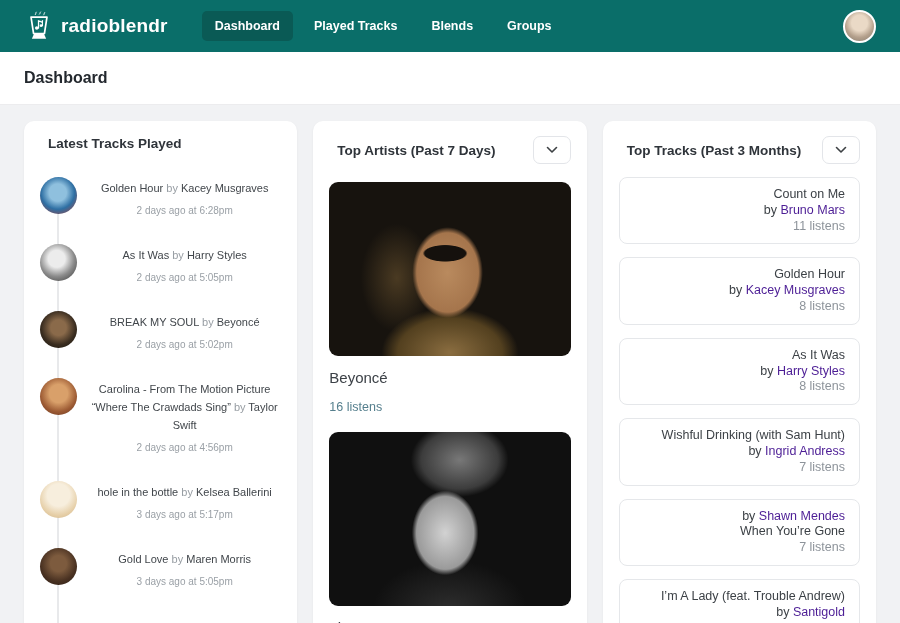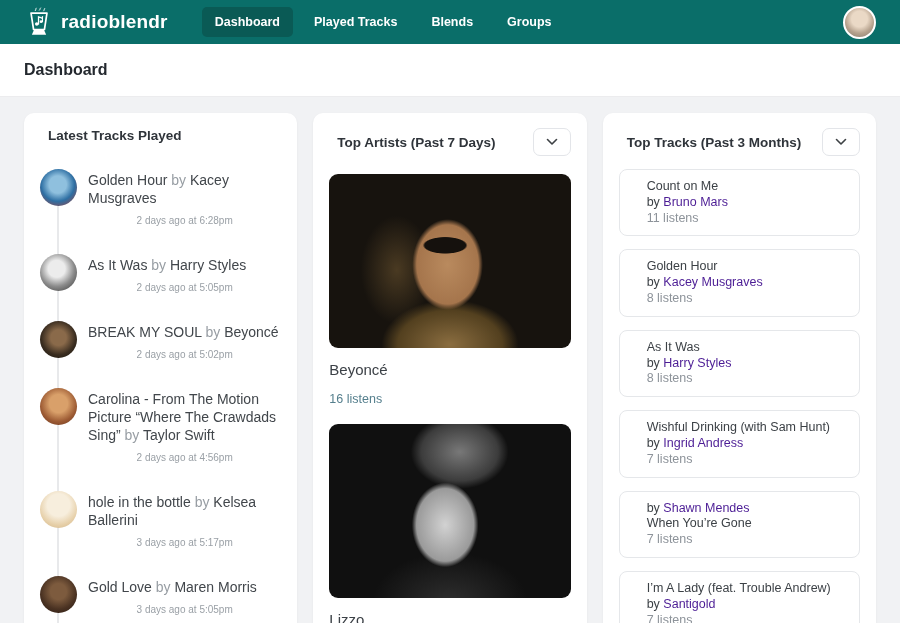--- a/index.html
+++ b/index.html
@@ -4,21 +4,21 @@
 <style>
   * { margin:0; padding:0; box-sizing:border-box; }
   html,body { background:#e9eaec; }
   .app {
     width:900px; height:623px; position:relative; overflow:hidden;
     background:#f1f2f4; font-family:"Liberation Sans", sans-serif;
     -webkit-font-smoothing:antialiased;
   }
   
   .topbar {
-    height:44px; background:#0a6e69; display:flex; align-items:center;
+    height:52px; background:#0a6e69; display:flex; align-items:center;
     padding:0 24px; color:#fff;
   }
   .brand { display:flex; align-items:center; gap:7px; cursor:pointer; }
   .brand-name { font-size:19px; font-weight:bold; letter-spacing:.2px; }
   .topnav { display:flex; align-items:center; margin-left:34px; gap:8px; }
   .nav-item {
     font-size:12.5px; font-weight:bold; color:#fff; padding:8px 13px;
     border-radius:5px; cursor:pointer; white-space:nowrap;
   }
   .nav-item.active { background:#0a5a55; }
@@ -56,37 +56,37 @@
   .timeline::before {
     content:""; position:absolute; left:17px; top:18px; bottom:-80px;
     width:2px; background:#e8e9eb;
   }
   .tl-item { display:flex; gap:11px; margin-bottom:28px; position:relative; }
   .tl-avatar {
     width:37px; height:37px; border-radius:50%; flex:none; z-index:1;
     background:#ccc;
   }
   .tl-body { flex:1; padding-top:2px; }
-  .tl-line { font-size:14px; line-height:18px; color:#41464b; }
+  .tl-line { font-size:11px; line-height:18px; color:#41464b;text-align:center; }
   .tl-by { color:#979da3; }
   .tl-time {
     text-align:center; font-size:10px; color:#9aa0a6; margin-top:8px;
   }
   
   .artist-block { padding:0 16px; margin-top:18px; }
   .artist-art { width:100%; height:174px; border-radius:9px; }
   .artist-name { font-size:15px; color:#3c4147; margin-top:13px; }
   .artist-listens { font-size:12.5px; color:#557f8d; margin-top:14px; }
   
   .track-cards { margin:13px 16px 0 16px; }
   .track-card {
     border:1px solid #e5e7ea; border-radius:8px; padding:9px 14px 9px 27px;
     margin-bottom:13px; background:#fff;
   }
-  .tc-line { font-size:12.5px; line-height:15.8px; }
+  .tc-line { font-size:12.5px; line-height:15.8px;text-align:right; }
   .tc-title { color:#3c4146; }
   .tc-byline { color:#3c4146; }
   .tc-artist { color:#4c1d95; }
   .tc-listens { color:#8d939a; }
 </style>
 </head>
 <body>
 
 <div class="app">
 

